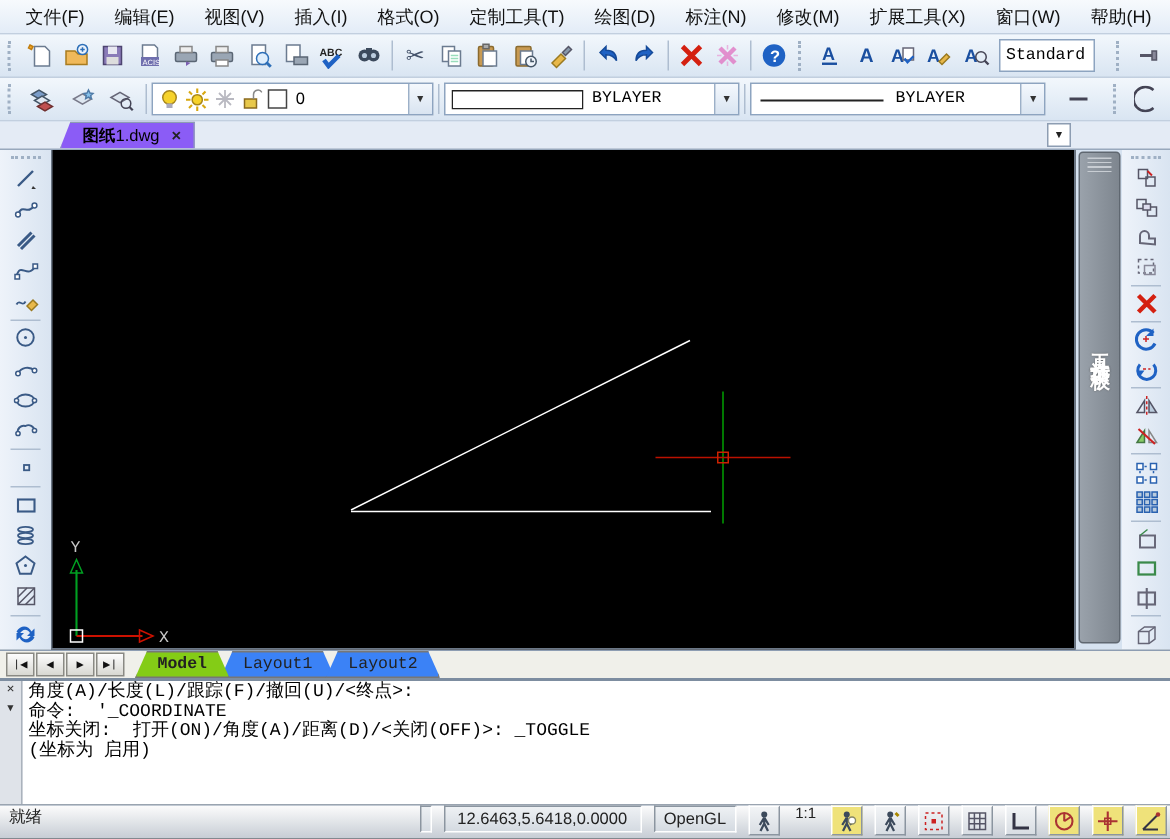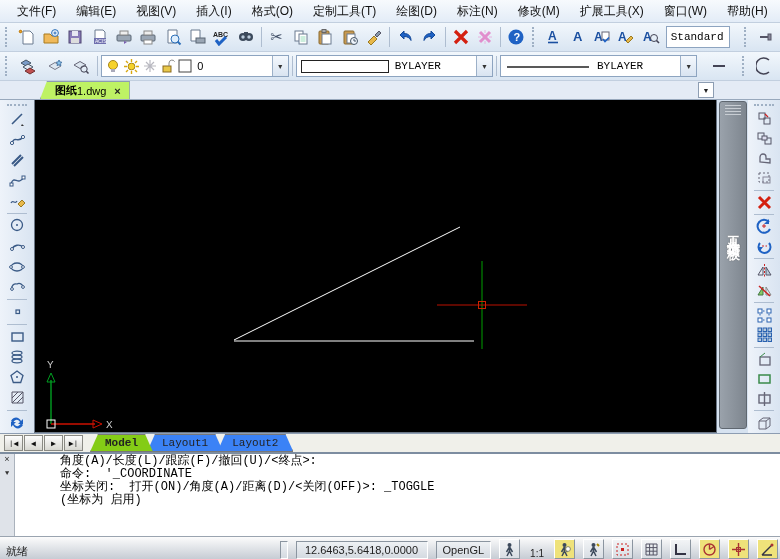--- a/index.html
+++ b/index.html
@@ -12,21 +12,21 @@
   .toolrow{height:28px;background:linear-gradient(#f2f7fc,#d9e5f2);border-bottom:1px solid #c2cfdf;display:flex;align-items:center;padding:0 2px;flex:0 0 auto;}
   .grip{width:5px;height:20px;margin:0 3px;border-left:2px dotted #9fb0c4;}
   .tb{width:25px;height:24px;display:flex;align-items:center;justify-content:center;border:1px solid transparent;border-radius:2px;}
   .tb svg{display:block;}
   .sep{width:1px;height:20px;background:#aebdd0;margin:0 3px;}
   .combo{height:20px;background:#fff;border:1px solid #8da4c0;display:flex;align-items:center;font-size:11px;color:#000;position:relative;}
   .combo .arrow{width:15px;height:100%;margin-left:auto;background:linear-gradient(#f4f8fd,#d9e4f1);border-left:1px solid #9cb0c8;display:flex;align-items:center;justify-content:center;font-size:7px;color:#333;}
   .glyph{font-family:"DejaVu Sans",sans-serif;}
   
   .doctabs{height:18px;background:#e4ebf5;border-bottom:1px solid #98a8bc;display:flex;align-items:flex-end;padding-left:40px;flex:0 0 auto;position:relative;}
-  .doctab{height:17px;background:#bef264;border:1px solid #8d9db2;border-bottom:none;display:flex;align-items:center;padding:0 8px;font-size:11px;clip-path:polygon(7px 0,100% 0,100% 100%,0 100%);padding-left:14px;}
+  .doctab{height:17px;background:#8b5cf6;border:1px solid #8d9db2;border-bottom:none;display:flex;align-items:center;padding:0 8px;font-size:11px;clip-path:polygon(7px 0,100% 0,100% 100%,0 100%);padding-left:14px;}
   .doctab .t1{font-weight:bold;color:#000;}
   .doctab .t2{color:#000;}
   .doctab .x{margin-left:8px;font-weight:bold;font-size:11px;color:#222;cursor:pointer;}
   .tabscroll{position:absolute;right:66px;bottom:1px;width:14px;height:14px;background:#fff;border:1px solid #8d9db2;font-size:7px;display:flex;align-items:center;justify-content:center;color:#222;}
   
   .main{flex:1 1 auto;display:flex;min-height:0;}
   .rail{width:34px;background:linear-gradient(90deg,#eef3fa,#d9e4f1);display:flex;flex-direction:column;align-items:center;padding-top:2px;flex:0 0 auto;}
   .rail .hgrip{width:20px;border-top:2px dotted #9fb0c4;margin:2px 0 3px;}
   .rb{width:26px;height:22px;display:flex;align-items:center;justify-content:center;border:1px solid transparent;border-radius:2px;}
   .rsep{width:20px;height:1px;background:#aebdd0;margin:2px 0;}
@@ -37,25 +37,25 @@
   .palettebar .ptext{flex:0 0 auto;margin-top:110px;writing-mode:vertical-rl;color:#fff;font-size:13px;letter-spacing:3px;font-weight:bold;text-shadow:0 0 1px #555;}
   
   .laytabs{height:18px;background:#f0f0ea;border-top:1px solid #8d9db2;display:flex;align-items:center;padding-left:4px;flex:0 0 auto;font-family:"Liberation Mono",monospace;}
   .navbtn{width:17px;height:14px;background:linear-gradient(#fdfdfd,#d8d8d2);border:1px solid #8a8a84;display:flex;align-items:center;justify-content:center;font-size:8px;color:#111;margin-right:1px;}
   .ltab{height:16px;display:flex;align-items:center;padding:0 14px;font-size:11px;color:#222;clip-path:polygon(8px 0,calc(100% - 8px) 0,100% 100%,0 100%);margin-left:-6px;border:1px solid #777;background:#3b82f6;}
   .ltab.active{background:#84cc16;font-weight:bold;z-index:2;justify-content:center;}
   
   .cmd{height:82px;background:#fff;border-top:2px solid #7d8da0;display:flex;flex:0 0 auto;font-family:"Liberation Mono","DejaVu Sans Mono",monospace;}
   .cmd-strip{width:14px;background:#dfe3e9;border-right:1px solid #aab2bc;display:flex;flex-direction:column;align-items:center;padding-top:2px;gap:4px;}
   .cmd-strip .cbtn{font-size:9px;color:#333;line-height:9px;cursor:pointer;}
-  .cmd-body{flex:1;display:flex;flex-direction:column;margin-left:41px;}
+  .cmd-body{flex:1;display:flex;flex-direction:column;}
   .cmd-hist{flex:1;padding:1px 4px;font-size:12px;color:#000;line-height:13px;white-space:pre;}
   .cmd-prompt{height:18px;border-top:1px solid #888;padding:2px 4px;font-size:12px;color:#000;}
   
-  .status{height:22px;background:linear-gradient(#fcfcfc,#c6ccd4);border-top:1px solid #9aa4b0;display:flex;align-items:flex-end;padding:0 4px;gap:8px;flex:0 0 auto;font-size:11px;color:#222;}
+  .status{height:22px;background:linear-gradient(#fcfcfc,#c6ccd4);border-top:1px solid #9aa4b0;display:flex;align-items:flex-start;padding:0 4px;gap:8px;flex:0 0 auto;font-size:11px;color:#222;}
   .st-ready{flex:0 0 auto;padding-left:2px;}
   .st-fill{flex:1 1 auto;}
   .st-cell{height:16px;border:1px solid;border-color:#8b95a0 #fff #fff #8b95a0;display:flex;align-items:center;padding:0 6px;background:linear-gradient(#eef1f4,#d4dae1);}
   .st-ico{width:19px;height:18px;border:1px solid;border-color:#fff #8b95a0 #8b95a0 #fff;display:flex;align-items:center;justify-content:center;background:linear-gradient(#f2f4f6,#d8dde3);}
   .st-ico.on{background:#efe27a;}
   .st-scale{padding:0 2px;font-size:10px;}
 </style>
 </head>
 <body>
 

